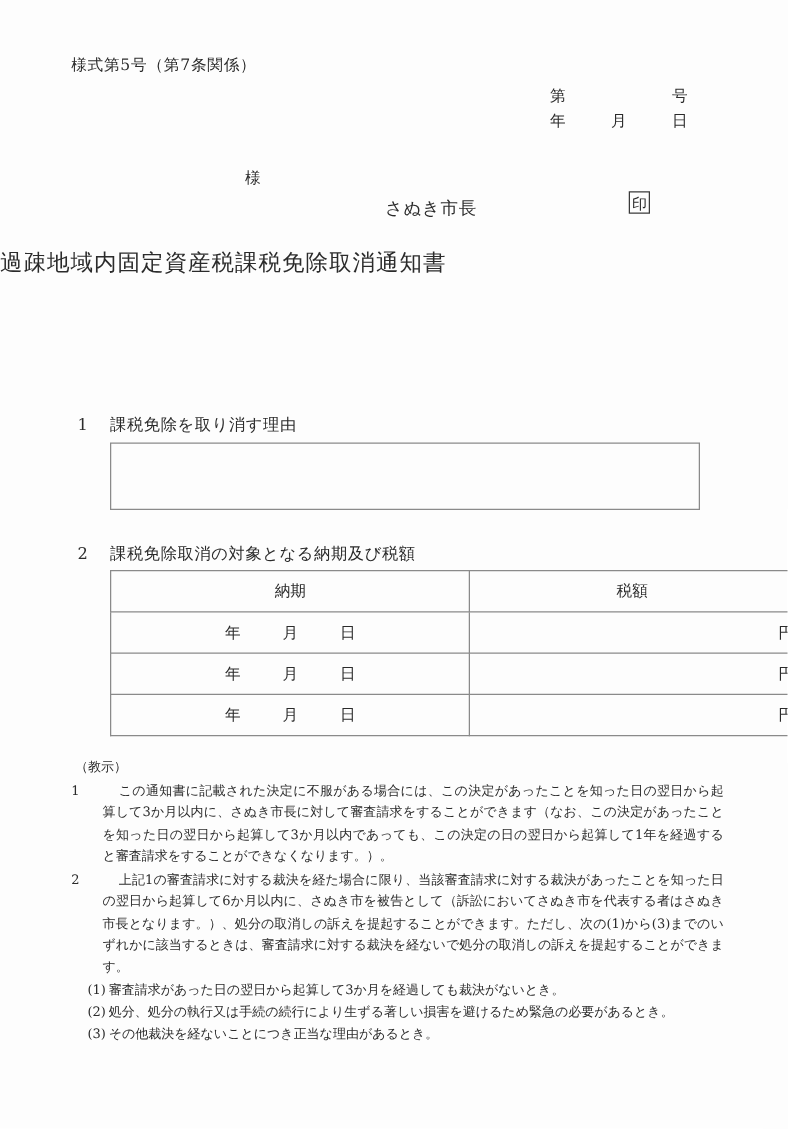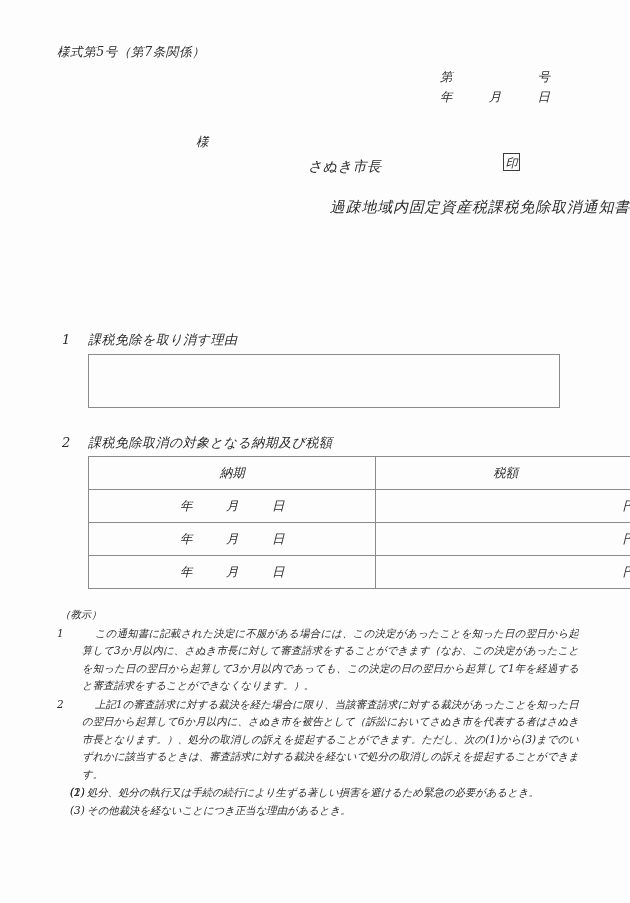--- a/index.html
+++ b/index.html
@@ -14,21 +14,20 @@
     font-family: "DejaVu Serif", "Liberation Serif", serif;
     color: #2b2b2b;
     overflow: hidden;
   }
   .page {
     position: absolute;
     left: 0; top: 0;
     width: 630px;
     height: 903px;
     background: #fdfdfd;
-    font-style: italic;
   }
 
   
   .form-no {
     position: absolute;
     left: 57px;
     top: 44px;
     font-size: 12.5px;
     letter-spacing: 0.6px;
     white-space: nowrap;
@@ -74,22 +73,22 @@
     text-align: center;
     box-sizing: border-box;
   }
 
   
   .doc-title {
     position: absolute;
     left: 0;
     top: 198px;
     width: 630px;
-    text-align: right;
-    font-size: 15px;
+    text-align: left;
+    font-size: 18px;
     letter-spacing: 0.8px;
   }
 
   
   .body-text {
     position: absolute;
     left: 57px;
     top: 243px;
     width: 516px;
     font-size: 13px;
@@ -279,20 +278,21 @@
     </div>
 
     <div class="note-item">
       <span class="n">2</span>
       <span class="t">上記1の審査請求に対する裁決を経た場合に限り、当該審査請求に対する裁決があったことを知った日の翌日から起算して6か月以内に、さぬき市を被告として（訴訟においてさぬき市を代表する者はさぬき市長となります。）、処分の取消しの訴えを提起することができます。ただし、次の(1)から(3)までのいずれかに該当するときは、審査請求に対する裁決を経ないで処分の取消しの訴えを提起することができます。</span>
     </div>
 
     <ul class="sub-list">
       <li class="sub-item">
         <span class="n">(1)</span>
+        <span>審査請求があった日の翌日から起算して3か月を経過しても裁決がないとき。</span>
       </li>
       <li class="sub-item">
         <span class="n">(2)</span>
         <span>処分、処分の執行又は手続の続行により生ずる著しい損害を避けるため緊急の必要があるとき。</span>
       </li>
       <li class="sub-item">
         <span class="n">(3)</span>
         <span>その他裁決を経ないことにつき正当な理由があるとき。</span>
       </li>
     </ul>

